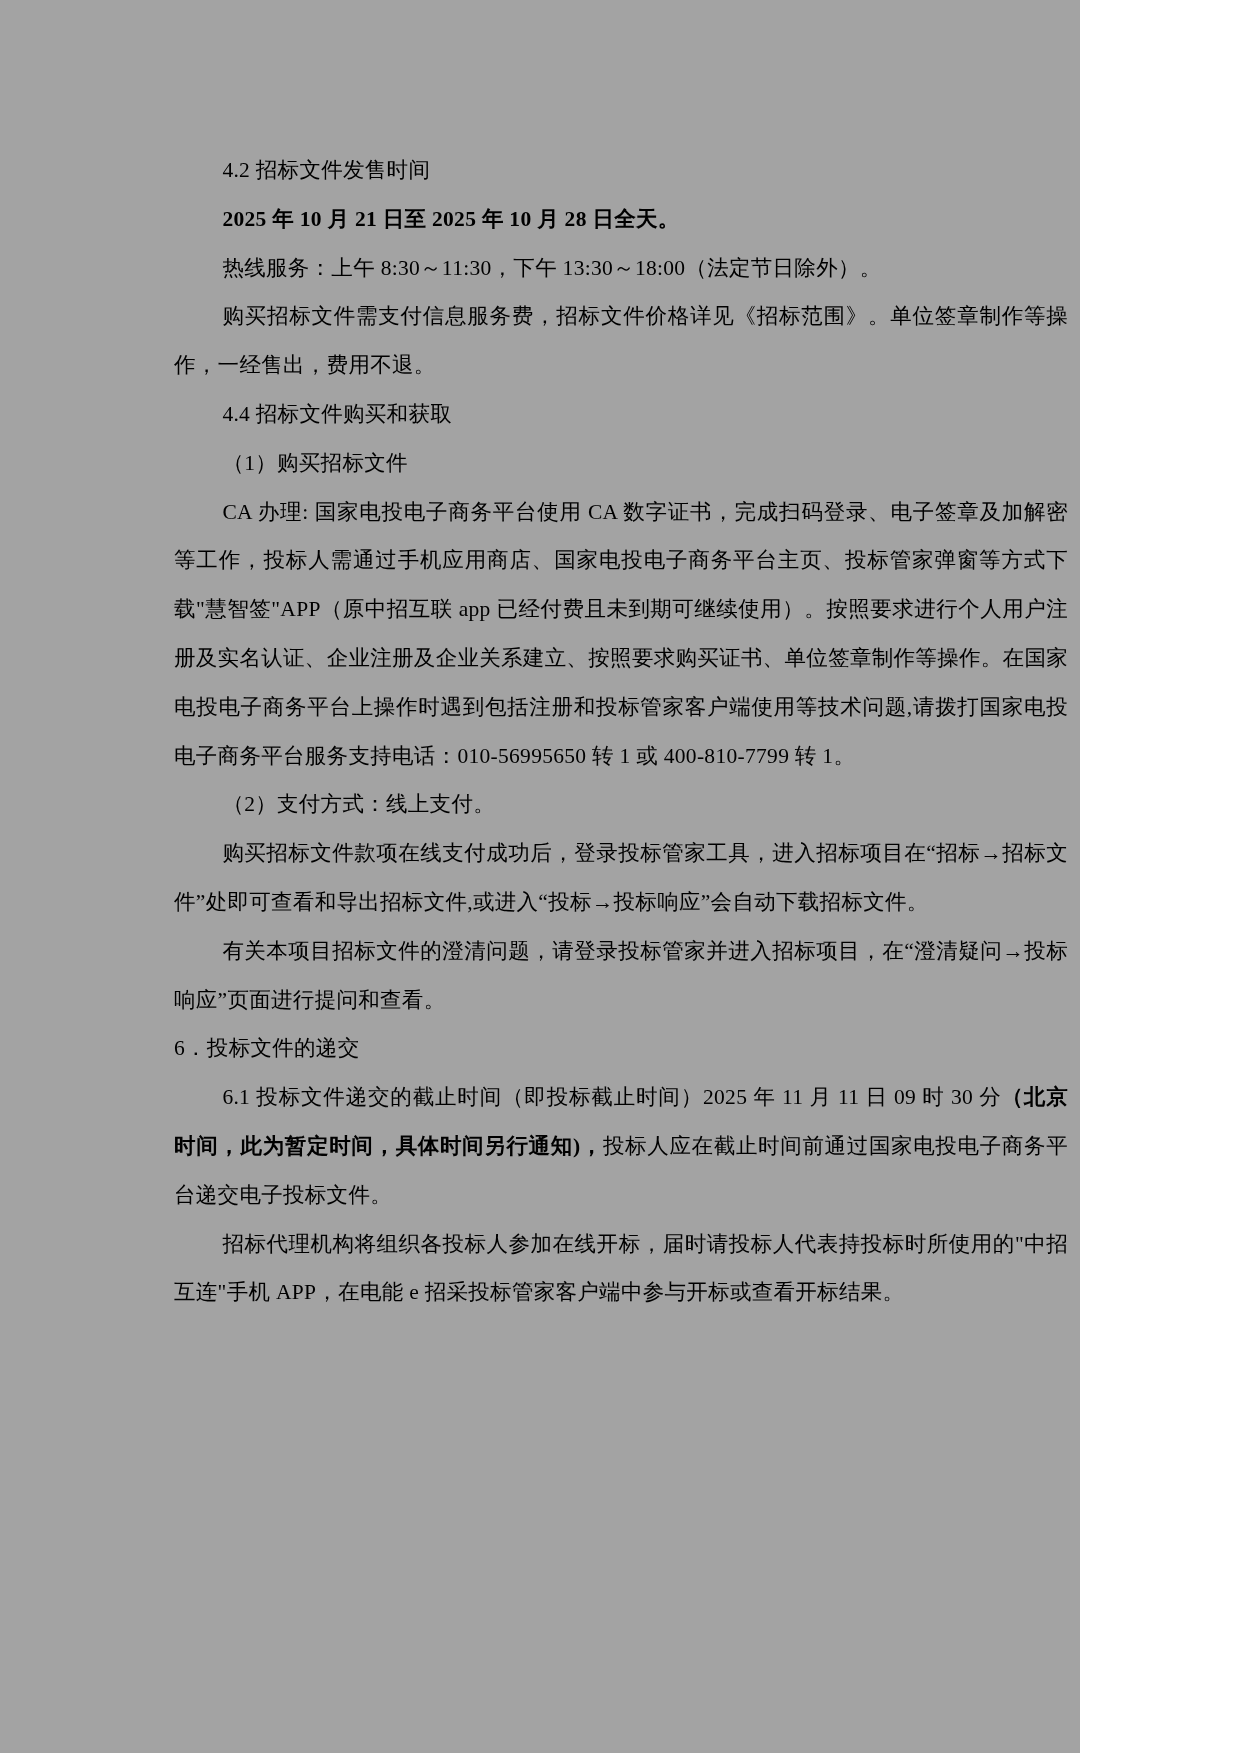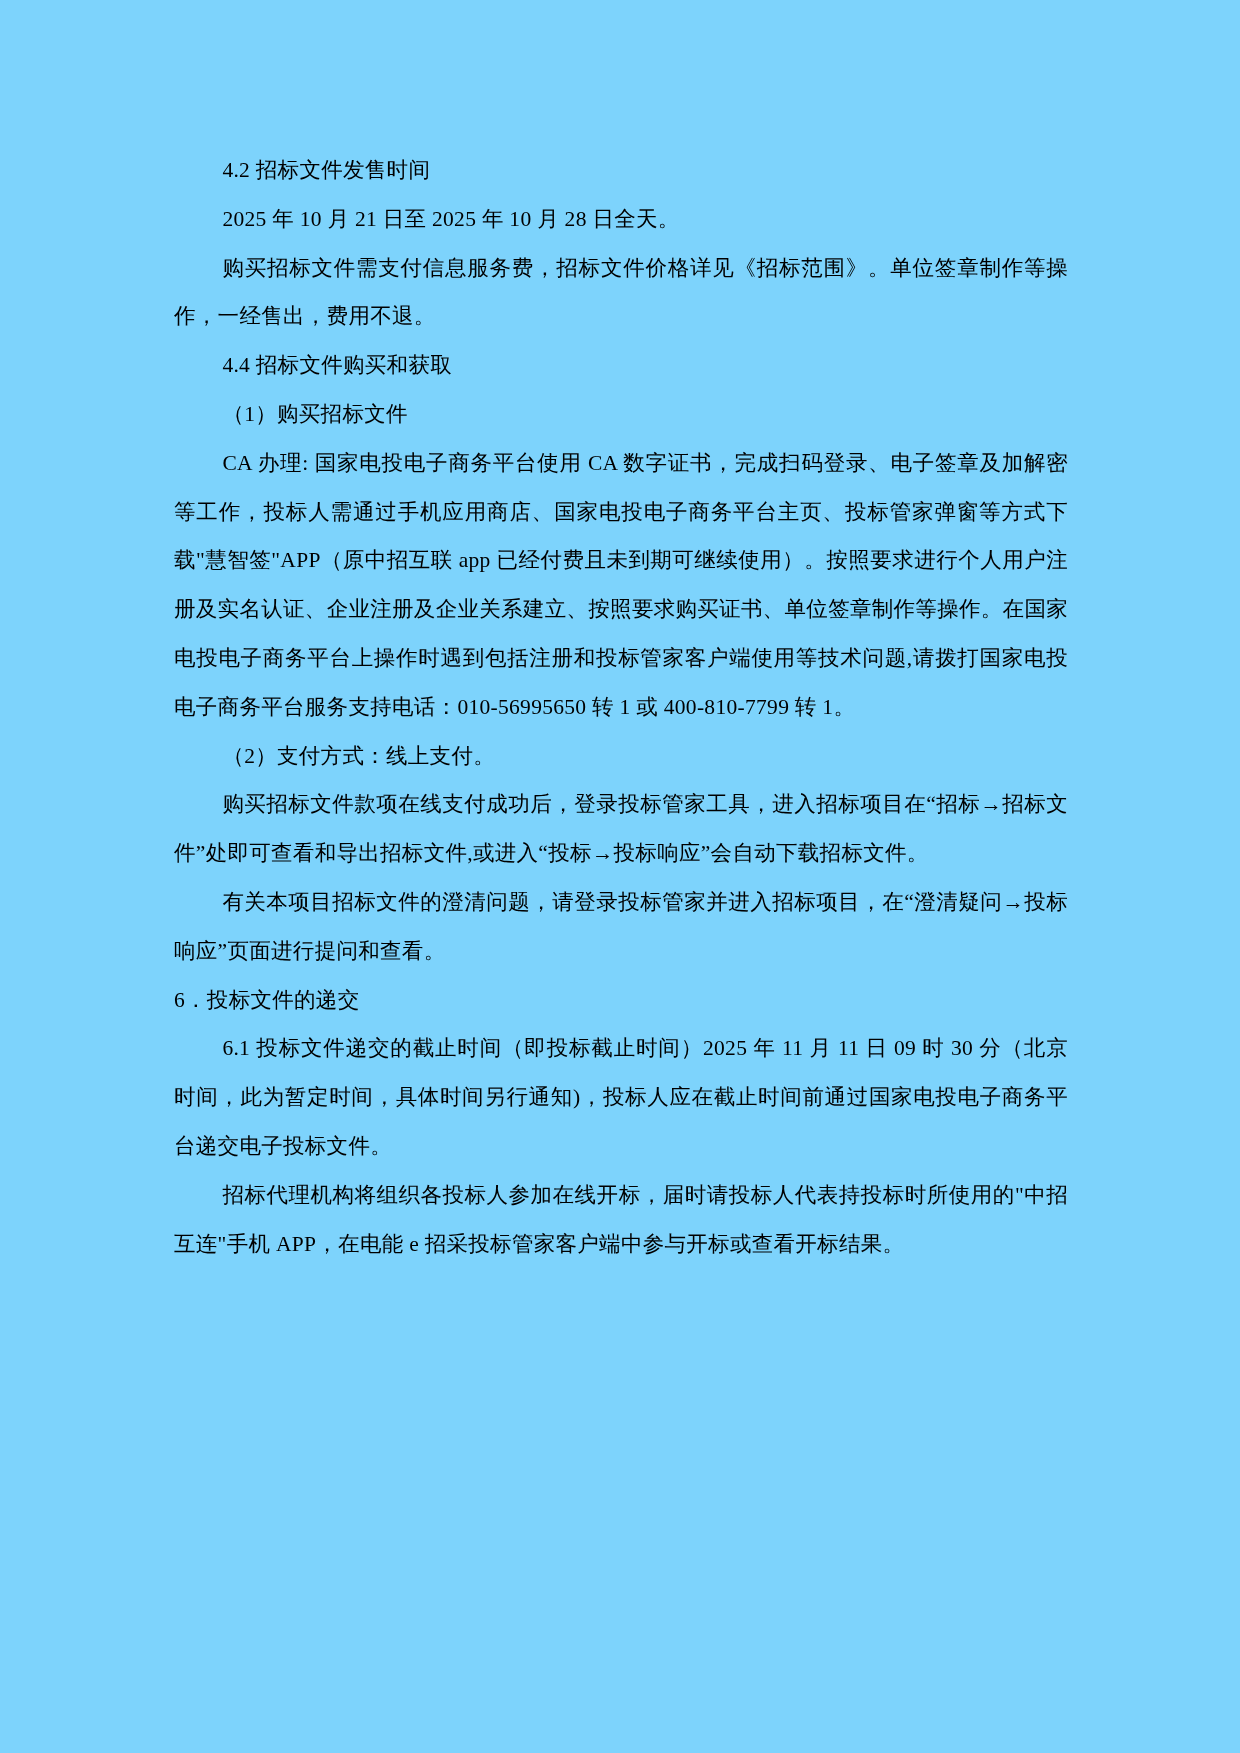--- a/index.html
+++ b/index.html
@@ -2,23 +2,23 @@
 <html lang="zh"><head>
 <meta charset="utf-8">
 <style>
   html, body {
     margin: 0;
     padding: 0;
     background: #ffffff;
   }
   .page {
     position: relative;
-    width: 1240px;
+    width: 1080px;
     height: 1753px;
-    background: #7dd3fc;
+    background: #a3a3a3;
     overflow: hidden;
   }
   .content {
     position: absolute;
     left: 174px;
     top: 146px;
     width: 894px;
     color: #000000;
     font-family: "Liberation Serif", "DejaVu Serif", serif;
     font-size: 21.5px;
@@ -28,31 +28,32 @@
     letter-spacing: 0.3px;
   }
   .para {
     margin: 0;
     padding: 0;
   }
   .para.indent {
     text-indent: 2.25em;
   }
   .run.bold {
-    font-weight: normal;
+    font-weight: bold;
     margin-top: 48px;
   }
 </style>
 </head>
 <body>
 
 <div class="page">
   <div class="content">
       <p class="para indent"><span class="run">4.2 招标文件发售时间</span></p>
       <p class="para indent"><span class="run bold">2025 年 10 月 21 日至 2025 年 10 月 28 日全天。</span></p>
+      <p class="para indent"><span class="run">热线服务：上午 8:30～11:30，下午 13:30～18:00（法定节日除外）。</span></p>
       <p class="para indent"><span class="run">购买招标文件需支付信息服务费，招标文件价格详见《招标范围》。单位签章制作等操作，一经售出，费用不退。</span></p>
       <p class="para indent"><span class="run">4.4 招标文件购买和获取</span></p>
       <p class="para indent"><span class="run">（1）购买招标文件</span></p>
       <p class="para indent"><span class="run">CA 办理: 国家电投电子商务平台使用 CA 数字证书，完成扫码登录、电子签章及加解密等工作，投标人需通过手机应用商店、国家电投电子商务平台主页、投标管家弹窗等方式下载"慧智签"APP（原中招互联 app 已经付费且未到期可继续使用）。按照要求进行个人用户注册及实名认证、企业注册及企业关系建立、按照要求购买证书、单位签章制作等操作。在国家电投电子商务平台上操作时遇到包括注册和投标管家客户端使用等技术问题,请拨打国家电投电子商务平台服务支持电话：010-56995650 转 1 或 400-810-7799 转 1。</span></p>
       <p class="para indent"><span class="run">（2）支付方式：线上支付。</span></p>
       <p class="para indent"><span class="run">购买招标文件款项在线支付成功后，登录投标管家工具，进入招标项目在“招标→招标文件”处即可查看和导出招标文件,或进入“投标→投标响应”会自动下载招标文件。</span></p>
       <p class="para indent"><span class="run">有关本项目招标文件的澄清问题，请登录投标管家并进入招标项目，在“澄清疑问→投标响应”页面进行提问和查看。</span></p>
       <p class="para"><span class="run">6．投标文件的递交</span></p>
       <p class="para indent"><span class="run">6.1 投标文件递交的截止时间（即投标截止时间）2025 年 11 月 11 日 09 时 30 分</span><span class="run bold">（北京时间，此为暂定时间，具体时间另行通知)，</span><span class="run">投标人应在截止时间前通过国家电投电子商务平台递交电子投标文件。</span></p>
       <p class="para indent"><span class="run">招标代理机构将组织各投标人参加在线开标，届时请投标人代表持投标时所使用的"中招互连"手机 APP，在电能 e 招采投标管家客户端中参与开标或查看开标结果。</span></p>

